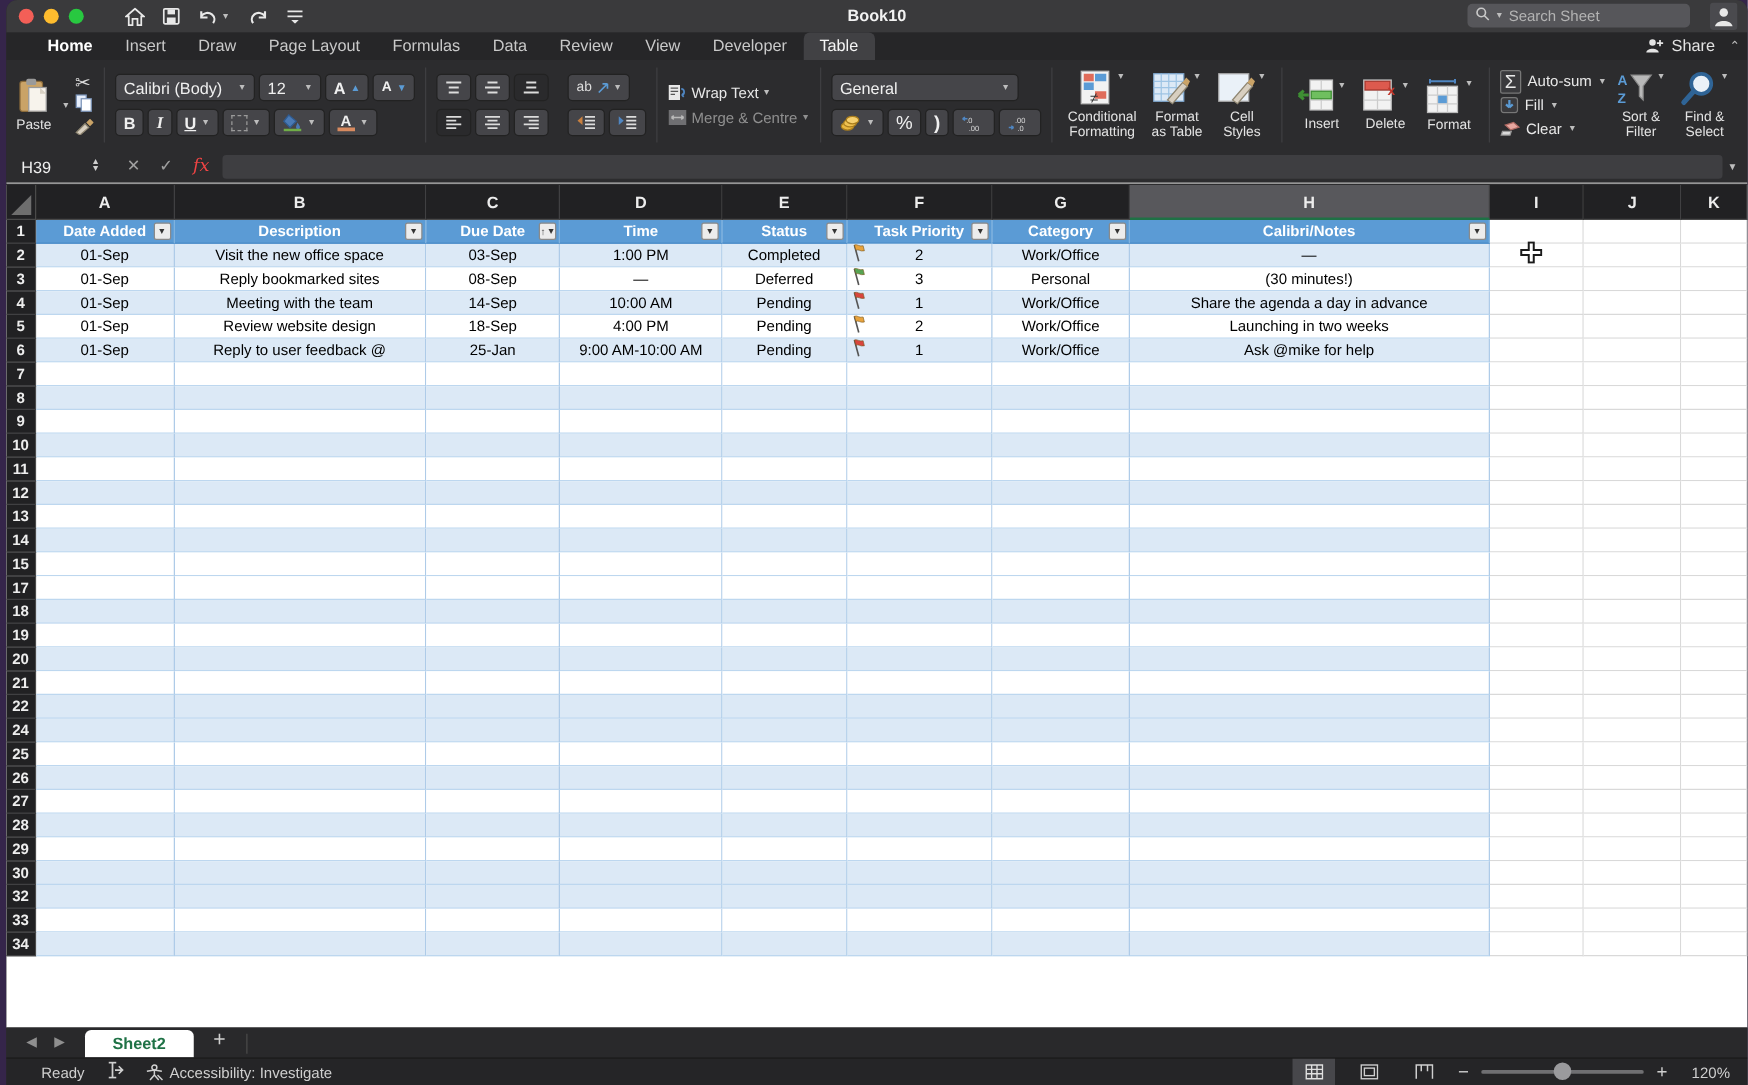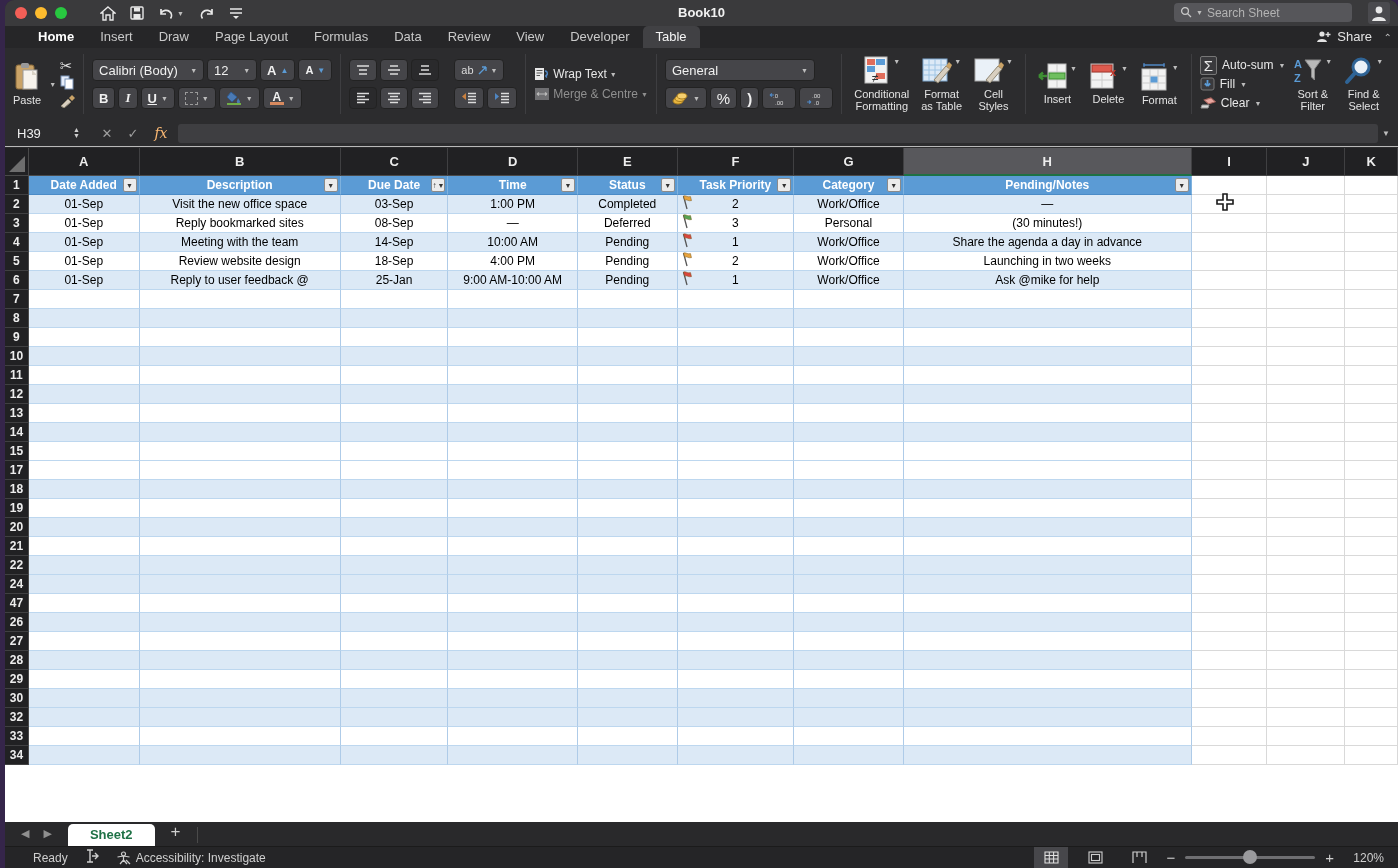--- a/index.html
+++ b/index.html
@@ -51,21 +51,21 @@
   .greyed { color:#8f8f8f; }
   .smallstack { display:flex; flex-direction:column; gap:1px; font-size:12px; }
   .smallstack .row { display:flex; align-items:center; gap:5px; height:18px; }
 
   
   .fbar { position:absolute; left:0; top:120px; width:100%; height:27px; background:#2c2c2e;
           border-bottom:1px solid #b9b9b9; display:flex; align-items:center; color:#dcdcdc; }
   .namebox { width:68px; padding-left:12px; font-size:13px; color:#f0f0f0; }
   .stepper { display:flex; flex-direction:column; font-size:7px; color:#cfcfcf; line-height:6px; margin-right:14px;}
   .fbtn { width:26px; text-align:center; color:#9f9f9f; font-size:13px; }
-  .fx { font-family:"DejaVu Serif","Liberation Serif",serif; font-style:italic; font-size:14px; color:#fdba74; width:30px; text-align:center;}
+  .fx { font-family:"DejaVu Serif","Liberation Serif",serif; font-style:italic; font-size:14px; color:#ef4444; width:30px; text-align:center;}
   .finput { flex:1; height:19px; margin:0 4px 0 2px; background:#3e3e41; border-radius:3px; }
   .fexpand { width:16px; color:#bdbdbd; font-size:8px; }
 
   
   .sheet { position:absolute; left:0; top:148px; width:100%; height:674px; background:#ffffff; overflow:hidden;}
   .colhdr-row { display:flex; height:28px; background:#212123; }
   .corner { background:#212123; border-right:1px solid #4a4a4a; border-bottom:1px solid #4a4a4a; position:relative;}
   .corner:after { content:""; position:absolute; right:3px; bottom:3px; width:0; height:0;
                   border-left:16px solid transparent; border-bottom:16px solid #6e6e6e; }
   .colhdr { color:#ededed; font-size:13px; font-weight:bold; display:flex; align-items:center; justify-content:center;
@@ -586,21 +586,21 @@
           </div>
           <div class="cell thead" style="width: 117px;">
             <span>Task Priority</span>
             <span class="filterbtn">▼</span>
           </div>
           <div class="cell thead" style="width: 110px;">
             <span>Category</span>
             <span class="filterbtn">▼</span>
           </div>
           <div class="cell thead" style="width: 289px;">
-            <span>Pending/Notes</span>
+            <span>Calibri/Notes</span>
             <span class="filterbtn">▼</span>
           </div>
           <div class="cell" style="width: 76px;"></div>
           <div class="cell" style="width: 78px;"></div>
           <div class="cell" style="width: 53px;"></div>
         </div>
         <div class="grow">
           <div class="rowhdr" style="width: 24px;">2</div>
           <div class="cell tbl band" style="width: 111px;">01-Sep</div>
           <div class="cell tbl band" style="width: 202px;">Visit the new office space</div>
@@ -918,21 +918,21 @@
           <div class="cell tbl band" style="width: 130px;"></div>
           <div class="cell tbl band" style="width: 100px;"></div>
           <div class="cell tbl band" style="width: 117px;"></div>
           <div class="cell tbl band" style="width: 110px;"></div>
           <div class="cell tbl band" style="width: 289px;"></div>
           <div class="cell" style="width: 76px;"></div>
           <div class="cell" style="width: 78px;"></div>
           <div class="cell" style="width: 53px;"></div>
         </div>
         <div class="grow">
-          <div class="rowhdr" style="width: 24px;">47</div>
+          <div class="rowhdr" style="width: 24px;">25</div>
           <div class="cell tbl" style="width: 111px;"></div>
           <div class="cell tbl" style="width: 202px;"></div>
           <div class="cell tbl" style="width: 108px;"></div>
           <div class="cell tbl" style="width: 130px;"></div>
           <div class="cell tbl" style="width: 100px;"></div>
           <div class="cell tbl" style="width: 117px;"></div>
           <div class="cell tbl" style="width: 110px;"></div>
           <div class="cell tbl" style="width: 289px;"></div>
           <div class="cell" style="width: 76px;"></div>
           <div class="cell" style="width: 78px;"></div>

